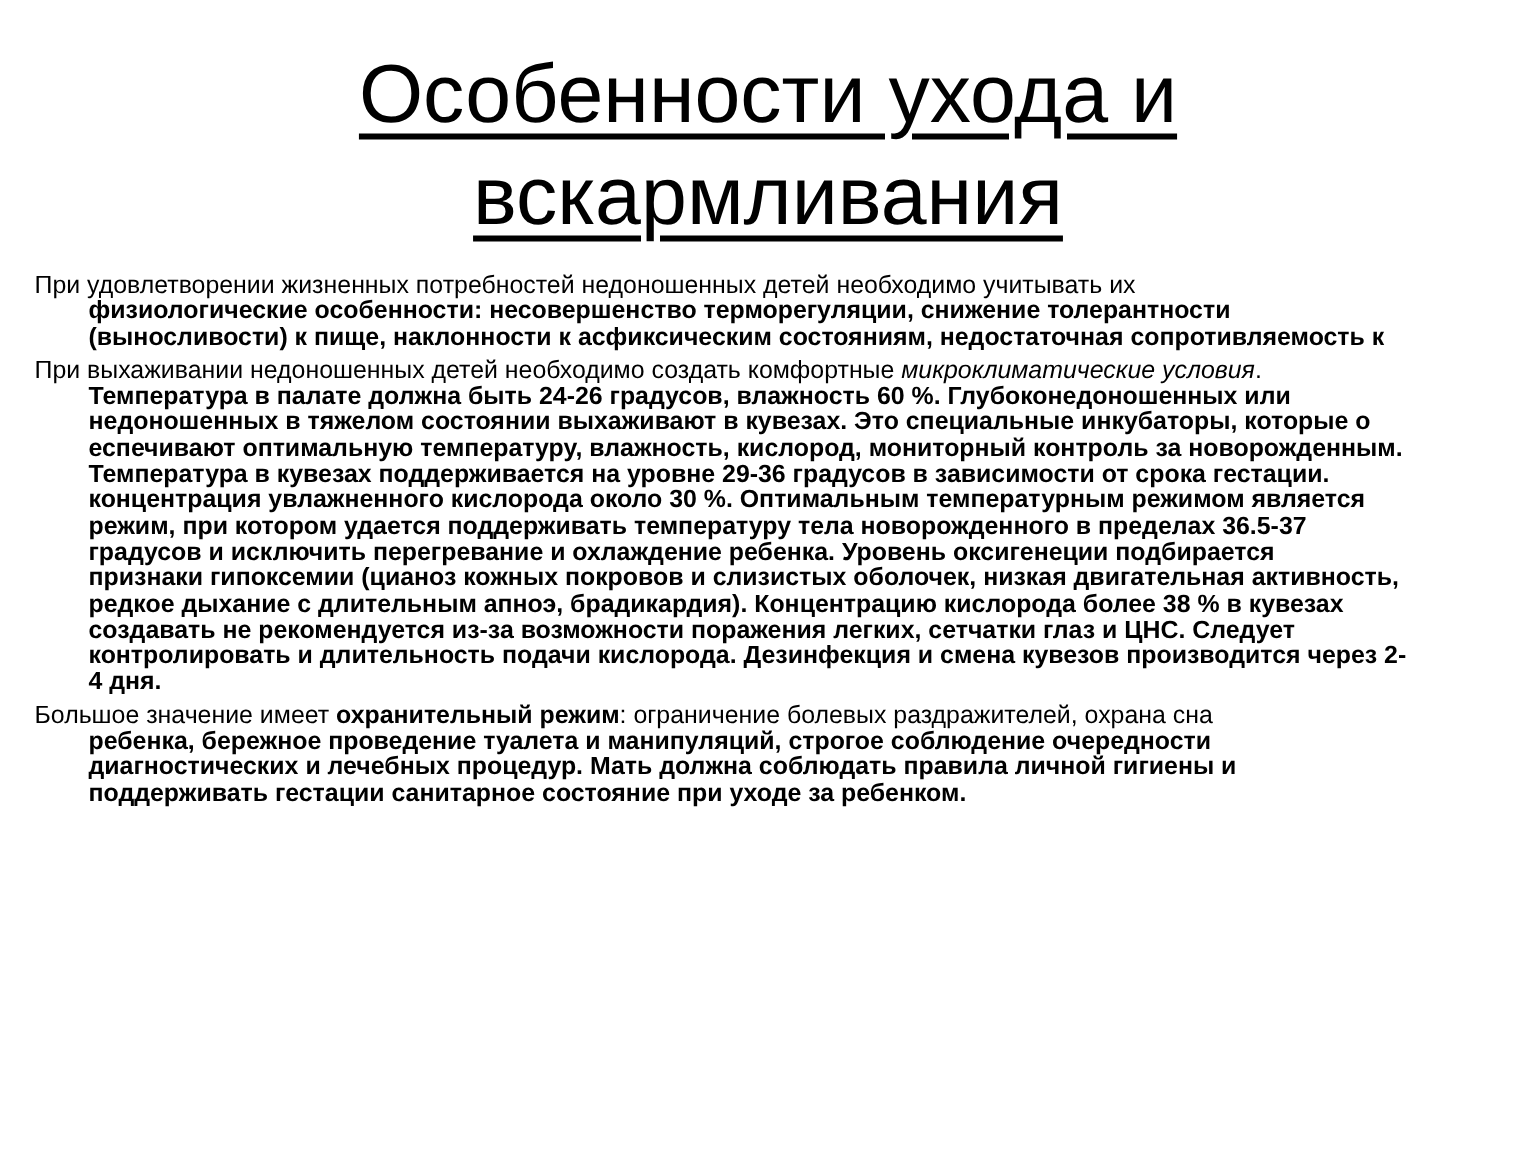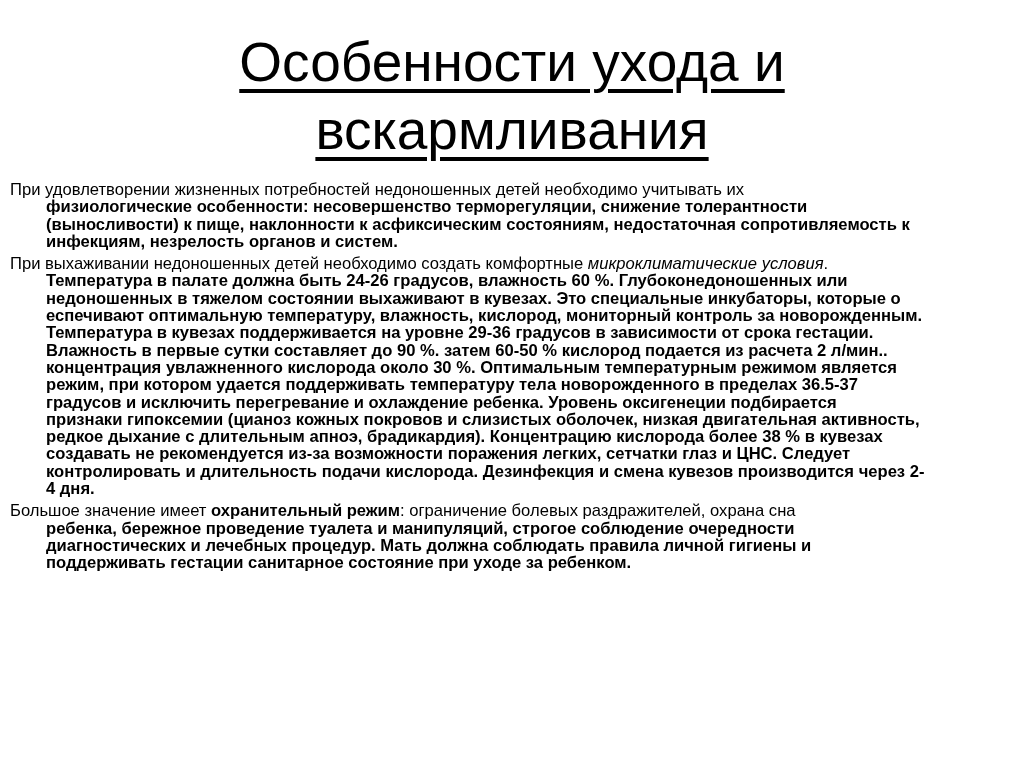--- a/index.html
+++ b/index.html
@@ -11,50 +11,48 @@
     position: absolute; left: 0; top: 28px; width: 1024px;
     text-align: center; font-size: 55px; line-height: 68px;
   }
   .title span {
     text-decoration: underline; text-decoration-thickness: 4px; text-underline-offset: 8px;
   }
   .body {
     position: absolute; left: 10px; top: 181px; width: 1010px;
     font-size: 16.6px; line-height: 17.3px;
   }
-  .para { margin: 0 0 5px 0; }
+  .para { margin: 0 0 5px 13px; }
   .line { white-space: nowrap; }
   .line.indent { padding-left: 36px; font-weight: bold; }
   em { font-style: italic; }
   strong em, .bi { font-weight: bold; }
 </style>
 </head>
 <body>
 
 <div class="title">
   <div><span>Особенности ухода и</span></div>
   <div><span>вскармливания</span></div>
 </div>
 
 <div class="body">
 
   <div class="para">
     <div class="line">При удовлетворении жизненных потребностей недоношенных детей необходимо учитывать их</div>
     <div class="line indent">физиологические особенности: несовершенство терморегуляции, снижение толерантности</div>
     <div class="line indent">(выносливости) к пище, наклонности к асфиксическим состояниям, недостаточная сопротивляемость к</div>
-    <div class="line indent">инфекциям, незрелость органов и систем.</div>
   </div>
 
   <div class="para">
     <div class="line"><span>При выхаживании недоношенных детей необходимо создать комфортные </span><em>микроклиматические условия</em><span>.</span></div>
     <div class="line indent">Температура в палате должна быть 24-26 градусов, влажность 60 %. Глубоконедоношенных или</div>
     <div class="line indent">недоношенных в тяжелом состоянии выхаживают в кувезах. Это специальные инкубаторы, которые о</div>
     <div class="line indent">еспечивают оптимальную температуру, влажность, кислород, мониторный контроль за новорожденным.</div>
     <div class="line indent">Температура в кувезах поддерживается на уровне 29-36 градусов в зависимости от срока гестации.</div>
-    <div class="line indent">Влажность в первые сутки составляет до 90 %. затем 60-50 %  кислород подается из расчета 2 л/мин..</div>
     <div class="line indent">концентрация увлажненного кислорода около 30 %. Оптимальным температурным режимом является</div>
     <div class="line indent">режим,  при котором удается поддерживать температуру тела новорожденного в пределах 36.5-37</div>
     <div class="line indent">градусов и исключить перегревание и охлаждение ребенка. Уровень оксигенеции подбирается</div>
     <div class="line indent">признаки гипоксемии (цианоз кожных покровов и слизистых оболочек, низкая двигательная активность,</div>
     <div class="line indent">редкое дыхание с длительным апноэ, брадикардия). Концентрацию кислорода более 38 % в кувезах</div>
     <div class="line indent">создавать не рекомендуется из-за возможности поражения легких, сетчатки глаз и ЦНС. Следует</div>
     <div class="line indent">контролировать и длительность подачи кислорода. Дезинфекция и смена кувезов производится через 2-</div>
     <div class="line indent">4 дня.</div>
   </div>
 

